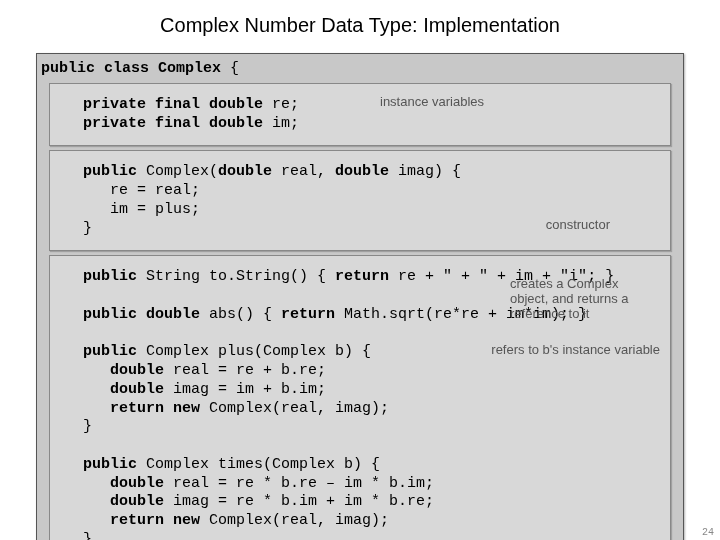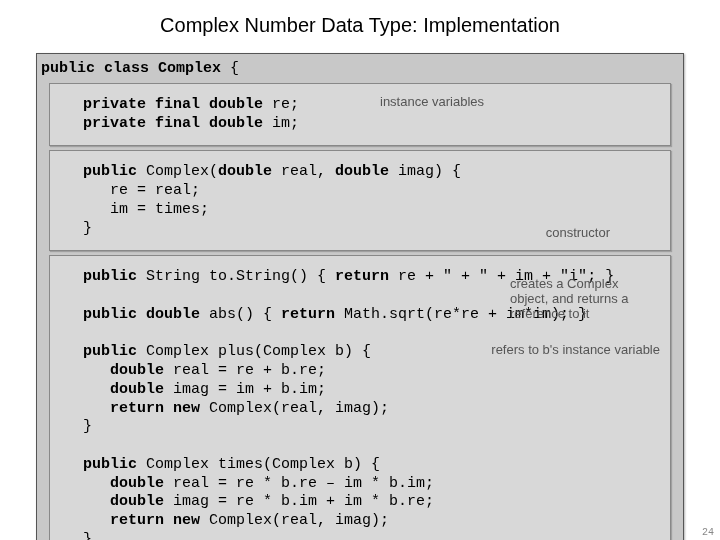--- a/index.html
+++ b/index.html
@@ -40,21 +40,21 @@
     position: relative;
     box-shadow: 1px 1px 1px rgba(0,0,0,0.2);
   }
   .label {
     font-family: "Comic Sans MS", cursive, sans-serif;
     font-size: 13px;
     color: #555;
     position: absolute;
   }
   .lbl-iv { top: 10px; left: 330px; }
-  .lbl-ctor { bottom: 10px; right: 60px; }
+  .lbl-ctor { bottom: 18px; right: 60px; }
   .lbl-create { top: 20px; right: 10px; width: 150px; }
   .lbl-refers { top: 86px; right: 10px; }
   .lbl-methods { bottom: 4px; right: 12px; }
   .page-num {
     position: absolute;
     bottom: 2px;
     right: 6px;
     font-family: Liberation Mono, monospace;
     font-size: 10px;
     color: #888;
@@ -71,21 +71,21 @@
 
   <div class="box">
     <div class="code">   <span class="kw">private final double</span> re;</div>
     <div class="code">   <span class="kw">private final double</span> im;</div>
     <div class="label lbl-iv">instance variables</div>
   </div>
 
   <div class="box">
     <div class="code">   <span class="kw">public</span> Complex(<span class="kw">double</span> real, <span class="kw">double</span> imag) {</div>
     <div class="code">      re = real;</div>
-    <div class="code">      im = times;</div>
+    <div class="code">      im = plus;</div>
     <div class="code">   }</div>
     <div class="label lbl-ctor">constructor</div>
   </div>
 
   <div class="box" style="padding-bottom:6px;">
     <div class="code">   <span class="kw">public</span> String to.String() { <span class="kw">return</span> re + " + " + im + "i"; }</div>
     <div class="code"> </div>
     <div class="code">   <span class="kw">public double</span> abs() { <span class="kw">return</span> Math.sqrt(re*re + im*im); }</div>
     <div class="code"> </div>
     <div class="code">   <span class="kw">public</span> Complex plus(Complex b) {</div>

